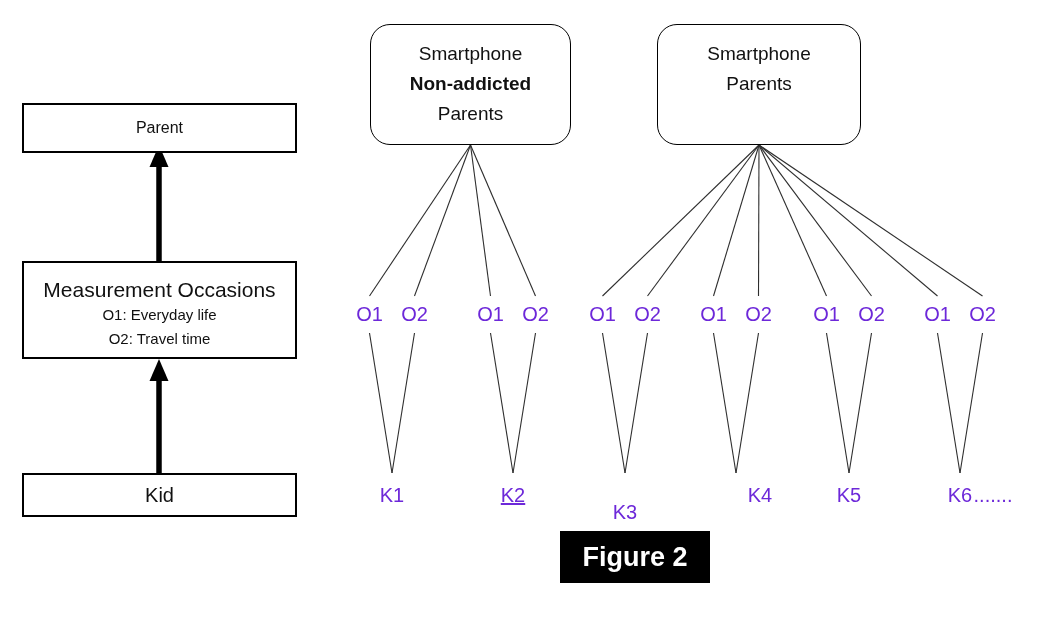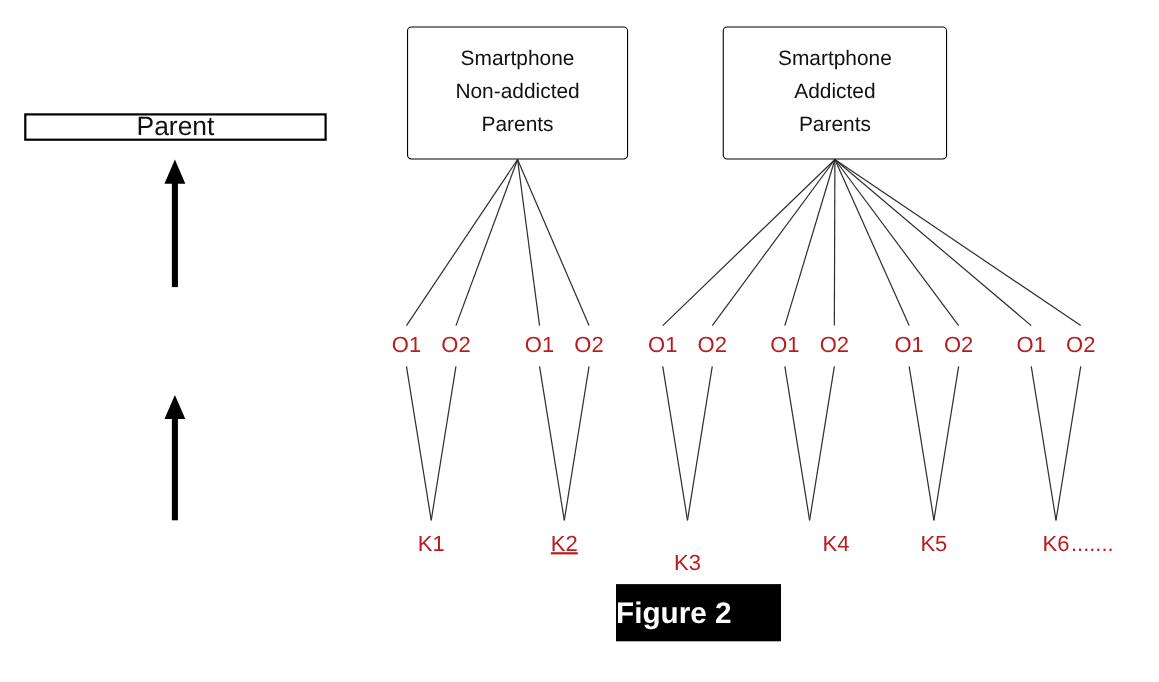--- a/index.html
+++ b/index.html
@@ -13,55 +13,55 @@
   }
   #connector-svg{position:absolute;left:0;top:0;width:1054px;height:620px;}
 
   
   .rect-box{
     position:absolute;left:22px;width:275px;
     border:2px solid #000;background:#fff;box-sizing:border-box;
     display:flex;align-items:center;justify-content:center;
     text-align:center;
   }
-  #parent-box{top:103px;height:25px;font-size:24px;}
+  #parent-box{top:103px;height:50px;font-size:16px;}
   #kid-box{top:473px;height:44px;font-size:20px;}
   #measurement-box{
     top:261px;height:98px;
     flex-direction:column;justify-content:flex-start;
     padding-top:13px;
   }
   .measurement-title{font-size:21px;line-height:27px;}
   .measurement-sub{font-size:15px;line-height:24px;}
 
   
   .group-box{
     position:absolute;top:24px;height:121px;
-    border:1.5px solid #000;border-radius:4px;
+    border:1.5px solid #000;border-radius:20px;
     background:#fff;box-sizing:border-box;
     text-align:center;font-size:19px;line-height:30px;
     padding-top:14px;
   }
   #group-box-0{left:370px;width:201px;}
   #group-box-1{left:657px;width:204px;}
   .group-line{display:block;}
-  .group-line.bold{font-weight:normal;text-align:center;}
+  .group-line.bold{font-weight:bold;text-align:center;}
 
   
   .o-label,.k-label,.k-dots{
     position:absolute;transform:translateX(-50%);
-    font-size:20px;line-height:24px;color:#b91c1c;
+    font-size:20px;line-height:24px;color:#6d28d9;
     white-space:nowrap;
   }
 
   
   #figure-label{
     position:absolute;left:560px;top:531px;width:150px;height:52px;
     background:#000;color:#fff;
-    display:flex;align-items:center;justify-content:flex-start;
+    display:flex;align-items:center;justify-content:center;
     font-size:27px;font-weight:bold;
   }
 </style>
 </head>
 <body>
 
 <div id="canvas" style="background: rgb(255, 255, 255);">
 
   <svg id="connector-svg">
       <line x1="159" y1="261" x2="159" y2="166" stroke="#000000" stroke-width="5.5"></line>
@@ -91,31 +91,38 @@
       <line x1="759" y1="145" x2="937.5" y2="296" stroke="#2e2e2e" stroke-width="1.1"></line>
       <line x1="759" y1="145" x2="982.5" y2="296" stroke="#2e2e2e" stroke-width="1.1"></line>
       <line x1="937.5" y1="333" x2="960" y2="473" stroke="#2e2e2e" stroke-width="1.1"></line>
       <line x1="982.5" y1="333" x2="960" y2="473" stroke="#2e2e2e" stroke-width="1.1"></line>
     </svg>
 
   <div class="rect-box" id="parent-box">
     <span>Parent</span>
   </div>
 
+  <div class="rect-box" id="measurement-box">
+    <span class="measurement-title">Measurement Occasions</span>
+    <span class="measurement-sub">O1: Everyday life</span>
+    <span class="measurement-sub">O2: Travel time</span>
+  </div>
 
+  <div class="rect-box" id="kid-box">
+    <span>Kid</span>
+  </div>
 
   <div class="group-box" id="group-box-0">
     <span class="group-line">Smartphone</span>
     <span class="group-line bold">Non-addicted</span>
     <span class="group-line">Parents</span>
   </div>
 
   <div class="group-box" id="group-box-1">
     <span class="group-line">Smartphone</span>
-    <span class="group-line bold">Addicted</span>
     <span class="group-line">Parents</span>
   </div>
 
   <div id="labels-layer">
       <div class="o-label" style="left: 369.5px; top: 302px;">O1</div>
       <div class="o-label" style="left: 414.5px; top: 302px;">O2</div>
       <div class="k-label" style="left: 392px; top: 483px;">K1</div>
       <div class="o-label" style="left: 490.5px; top: 302px;">O1</div>
       <div class="o-label" style="left: 535.5px; top: 302px;">O2</div>
       <div class="k-label" style="left: 513px; top: 483px; text-decoration: underline;">K2</div>

